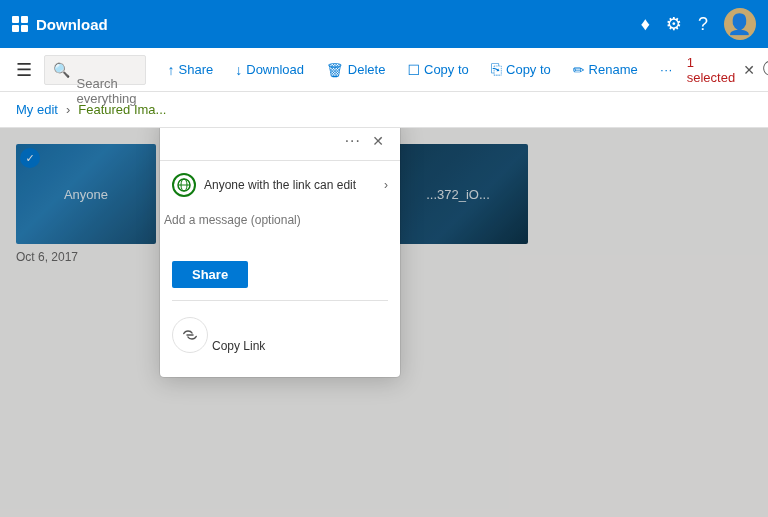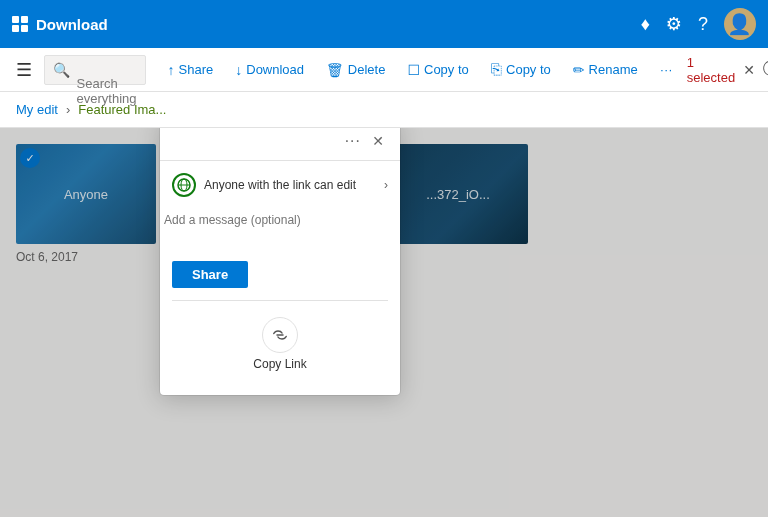--- a/index.html
+++ b/index.html
@@ -317,22 +317,21 @@
       border-radius: 2px;
       padding: 6px 20px;
       font-size: 13px;
       font-weight: 600;
       cursor: pointer;
     }
 
     .copy-link-section {
       padding: 8px 12px;
       display: flex;
-      flex-direction: column;
-      align-items: center;
+      align-items: flex-end;
       gap: 4px;
     }
     .copy-link-icon {
       width: 36px;
       height: 36px;
       border: 1px solid #e1e1e1;
       border-radius: 50%;
       display: flex;
       align-items: center;
       justify-content: center;

